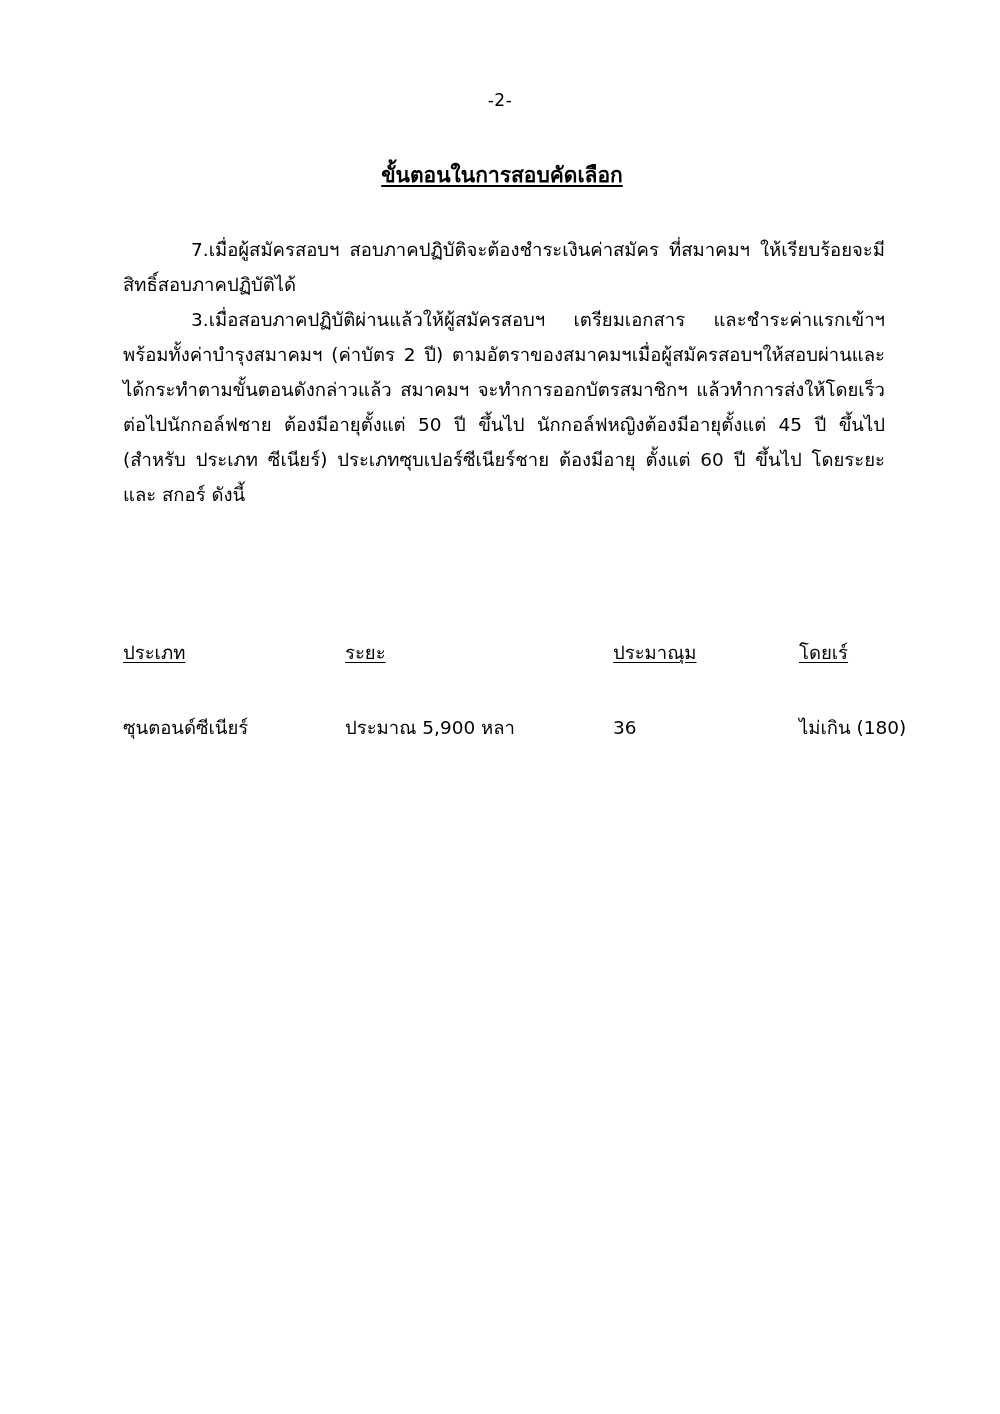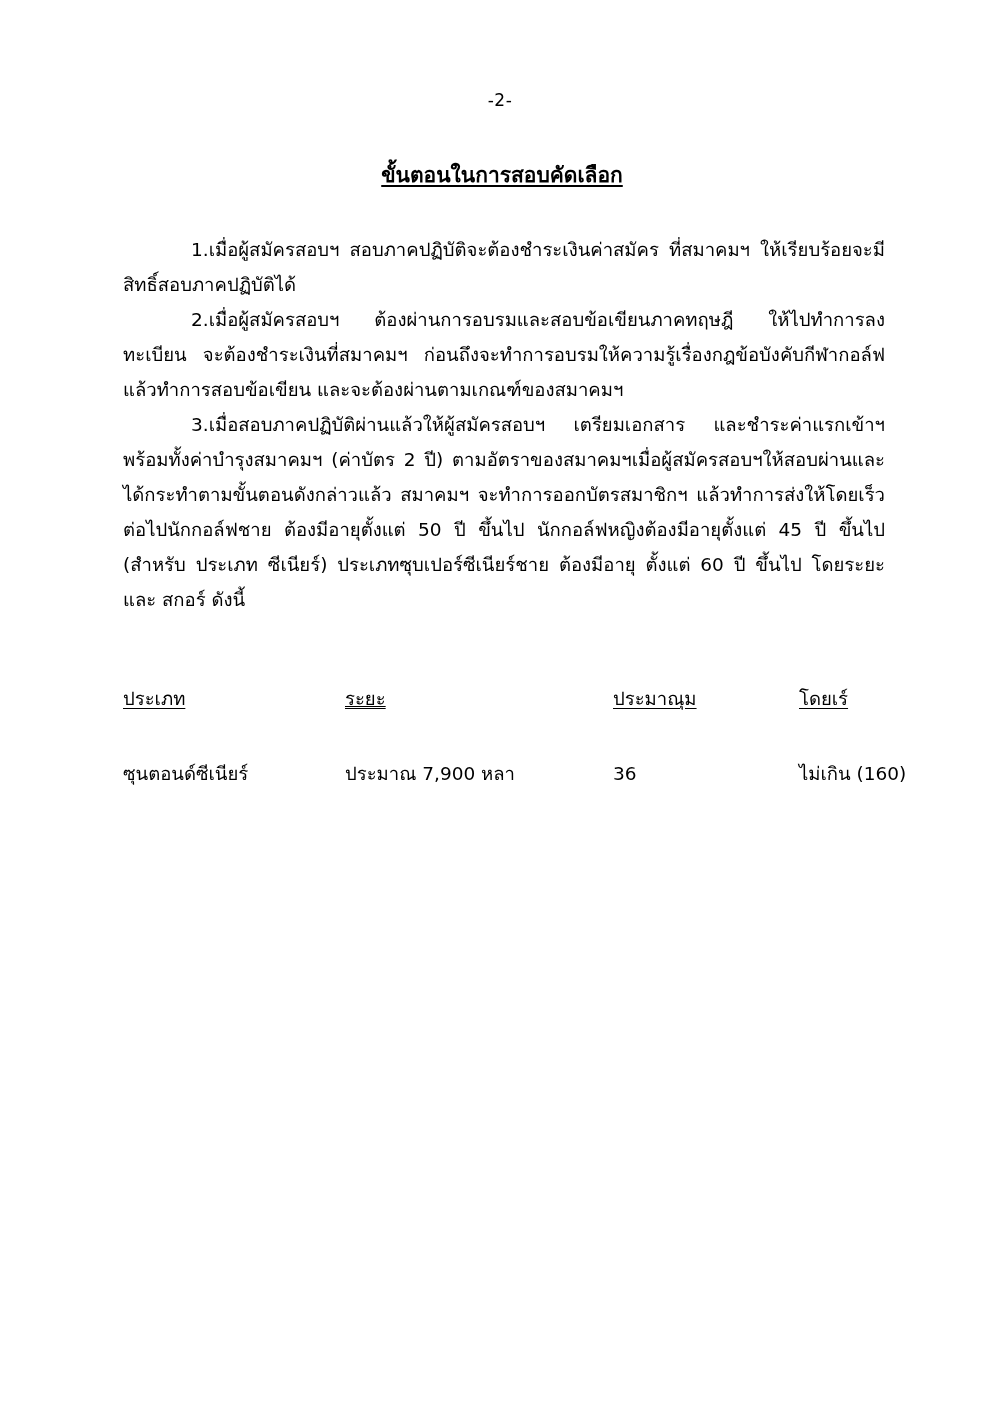--- a/index.html
+++ b/index.html
@@ -55,21 +55,21 @@
     text-justify: inter-word;
     margin: 0 0 0 0;
   }
   .para .indent {
     display: inline-block;
     width: 68px;
   }
   .table-wrap {
     position: absolute;
     left: 123px;
-    top: 684px;
+    top: 638px;
     width: 790px;
   }
   table.data {
     border-collapse: collapse;
     width: 100%;
     font-size: 18.5px;
   }
   table.data th {
     text-align: left;
     font-weight: normal;
@@ -79,54 +79,53 @@
   table.data th span {
     text-decoration: underline;
     text-underline-offset: 3px;
   }
   table.data td {
     padding: 0 0 12px 0;
     vertical-align: top;
     line-height: 30px;
   }
   .col-type { width: 222px; }
-  .col-dist { width: 268px; text-decoration: underline; }
+  .col-dist { width: 268px; }
   .col-holes { width: 186px; }
   .col-score { width: auto; }
   .nowrap { white-space: nowrap; }
 </style>
 </head>
 <body>
 
 <div class="page">
 
   <div class="page-number">-2-</div>
 
   <div class="doc-title"><span>ขั้นตอนในการสอบคัดเลือก</span></div>
 
   <div class="body-block">
-    <p class="para"><span class="indent"></span><span>1.เมื่อผู้สมัครสอบฯ สอบภาคปฏิบัติจะต้องชำระเงินค่าสมัคร ที่สมาคมฯ ให้เรียบร้อยจะมีสิทธิ์สอบภาคปฏิบัติได้</span></p>
-    <p class="para"><span class="indent"></span><span>2.เมื่อผู้สมัครสอบฯ ต้องผ่านการอบรมและสอบข้อเขียนภาคทฤษฎี ให้ไปทำการลงทะเบียน จะต้องชำระเงินที่สมาคมฯ ก่อนถึงจะทำการอบรมให้ความรู้เรื่องกฎข้อบังคับกีฬากอล์ฟ  แล้วทำการสอบข้อเขียน และจะต้องผ่านตามเกณฑ์ของสมาคมฯ</span></p>
+    <p class="para"><span class="indent"></span><span>7.เมื่อผู้สมัครสอบฯ สอบภาคปฏิบัติจะต้องชำระเงินค่าสมัคร ที่สมาคมฯ ให้เรียบร้อยจะมีสิทธิ์สอบภาคปฏิบัติได้</span></p>
     <p class="para"><span class="indent"></span><span>3.เมื่อสอบภาคปฏิบัติผ่านแล้วให้ผู้สมัครสอบฯ เตรียมเอกสาร และชำระค่าแรกเข้าฯ พร้อมทั้งค่าบำรุงสมาคมฯ (ค่าบัตร  2 ปี) ตามอัตราของสมาคมฯเมื่อผู้สมัครสอบฯให้สอบผ่านและได้กระทำตามขั้นตอนดังกล่าวแล้ว สมาคมฯ จะทำการออกบัตรสมาชิกฯ แล้วทำการส่งให้โดยเร็วต่อไปนักกอล์ฟชาย  ต้องมีอายุตั้งแต่  50  ปี ขึ้นไป  นักกอล์ฟหญิงต้องมีอายุตั้งแต่  45  ปี ขึ้นไป (สำหรับ ประเภท ซีเนียร์) ประเภทซุบเปอร์ซีเนียร์ชาย ต้องมีอายุ ตั้งแต่  60   ปี  ขึ้นไป โดยระยะ และ สกอร์ ดังนี้</span></p>
   </div>
 
   <div class="table-wrap">
     <table class="data">
       <thead>
         <tr>
           <th class="col-type"><span>ประเภท</span></th>
           <th class="col-dist"><span>ระยะ</span></th>
           <th class="col-holes"><span>ประมาณุม</span></th>
           <th class="col-score"><span>โดยเร์</span></th>
         </tr>
       </thead>
       <tbody>
         <tr>
           <td class="nowrap">ซุนตอนด์ซีเนียร์</td>
-          <td class="nowrap">ประมาณ 7,900 หลา</td>
+          <td class="nowrap">ประมาณ 5,900 หลา</td>
           <td>36</td>
-          <td class="nowrap">ไม่เกิน (160)</td>
+          <td class="nowrap">ไม่เกิน (180)</td>
         </tr>
       </tbody>
     </table>
   </div>
 
 </div>
 
 </body></html>

